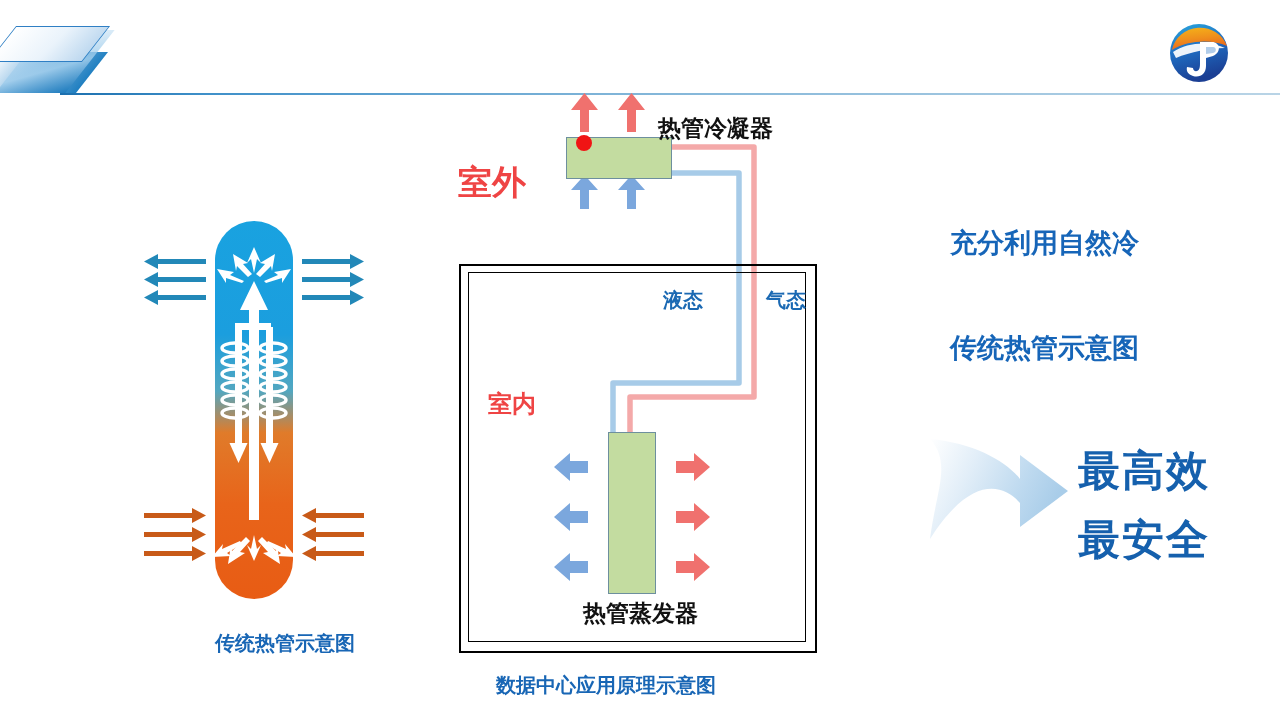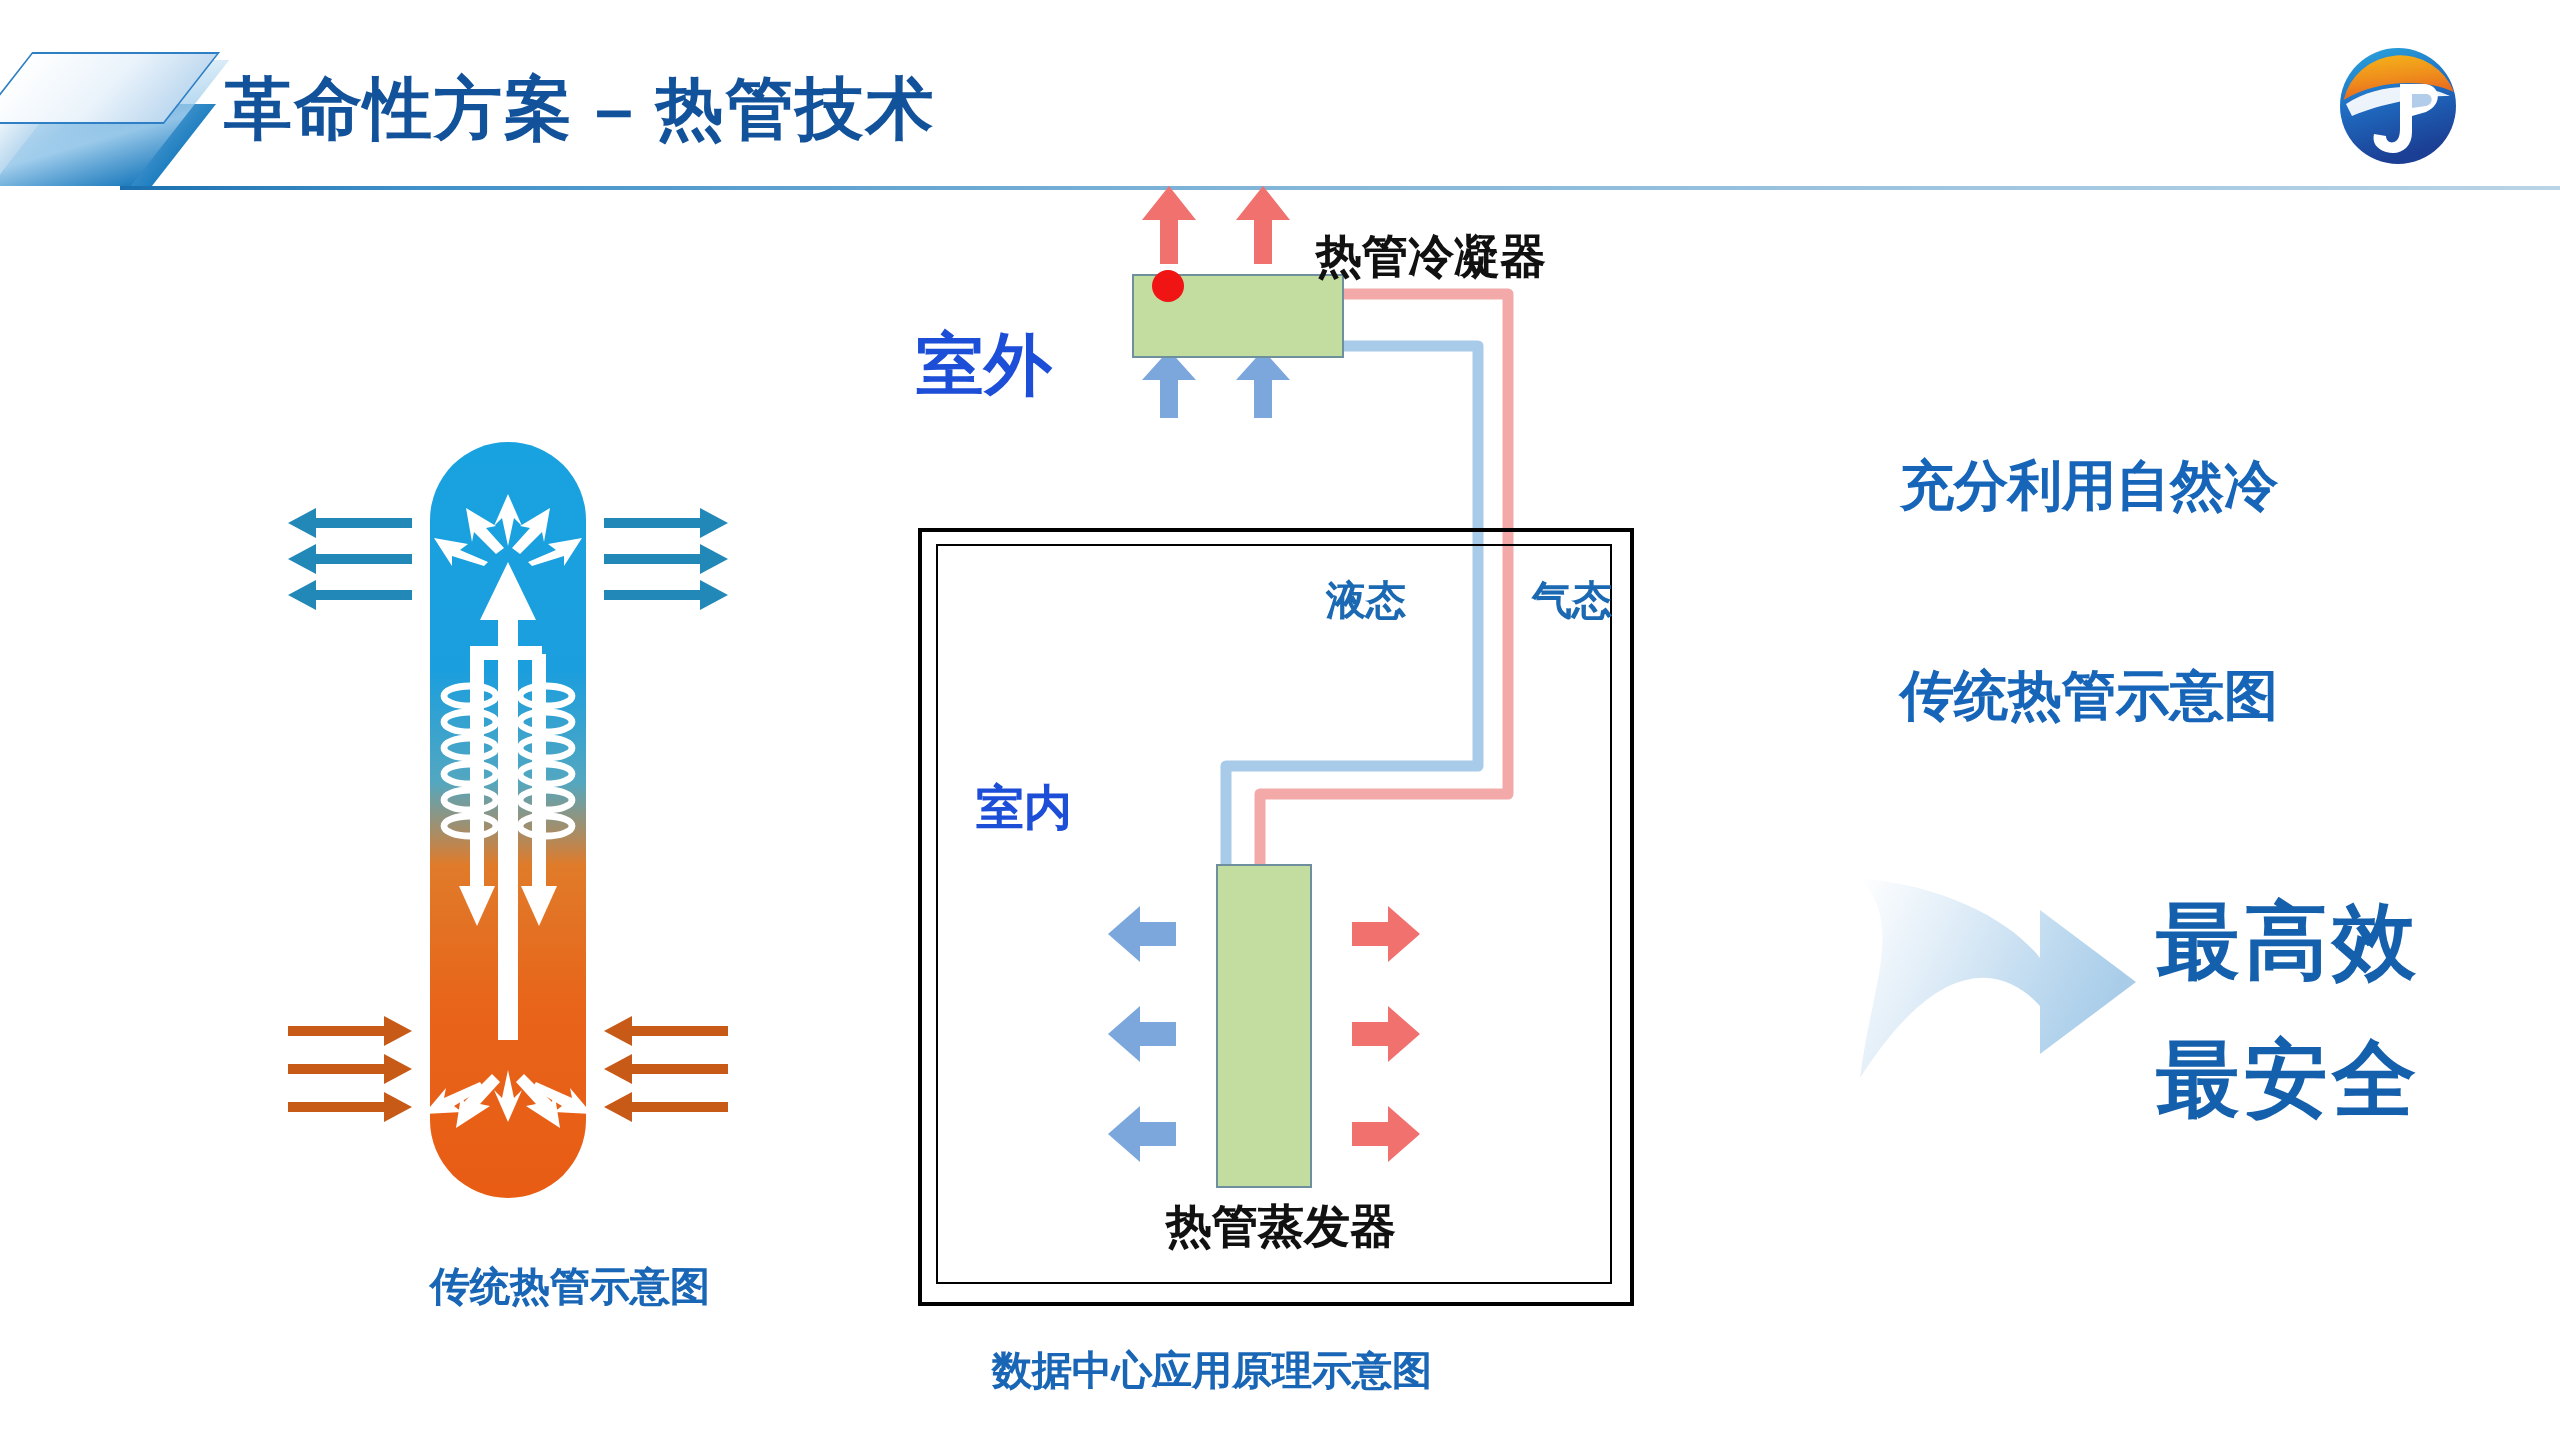--- a/index.html
+++ b/index.html
@@ -84,21 +84,21 @@
     white-space: nowrap;
   }
 
   
   #schematic { position: absolute; left: 0; top: 0; width: 1280px; height: 720px; }
 
   .lbl {
     position: absolute;
     font-weight: bold;
     white-space: nowrap;
-    color: #1d4ed8;
+    color: #ef4444;
   }
   #label-outdoor { left: 458px; top: 160px; font-size: 34px; }
   #label-indoor  { left: 488px; top: 388px; font-size: 24px; }
   #label-condenser {
     left: 658px; top: 113px;
     font-size: 23px; font-weight: bold; color: #111111;
   }
   #label-evaporator {
     left: 583px; top: 598px;
     font-size: 23px; font-weight: bold; color: #111111;
@@ -181,21 +181,20 @@
   }
 </style>
 </head>
 <body>
 
 <div id="header">
   <div class="hdr-para-fill"></div>
   <div class="hdr-para-fill2"></div>
   <div class="hdr-para-outline"></div>
   <div id="header-rule"></div>
-  <div id="header-title">革命性方案 – 热管技术</div>
 </div>
 
 <div id="logo">
   <svg width="62" height="62" viewBox="0 0 62 62">
     <defs>
       <linearGradient id="gTop" x1="0" y1="0" x2="0.25" y2="1">
         <stop offset="0%" stop-color="#f5b519"></stop>
         <stop offset="55%" stop-color="#ef8f1c"></stop>
         <stop offset="100%" stop-color="#e8671e"></stop>
       </linearGradient>

